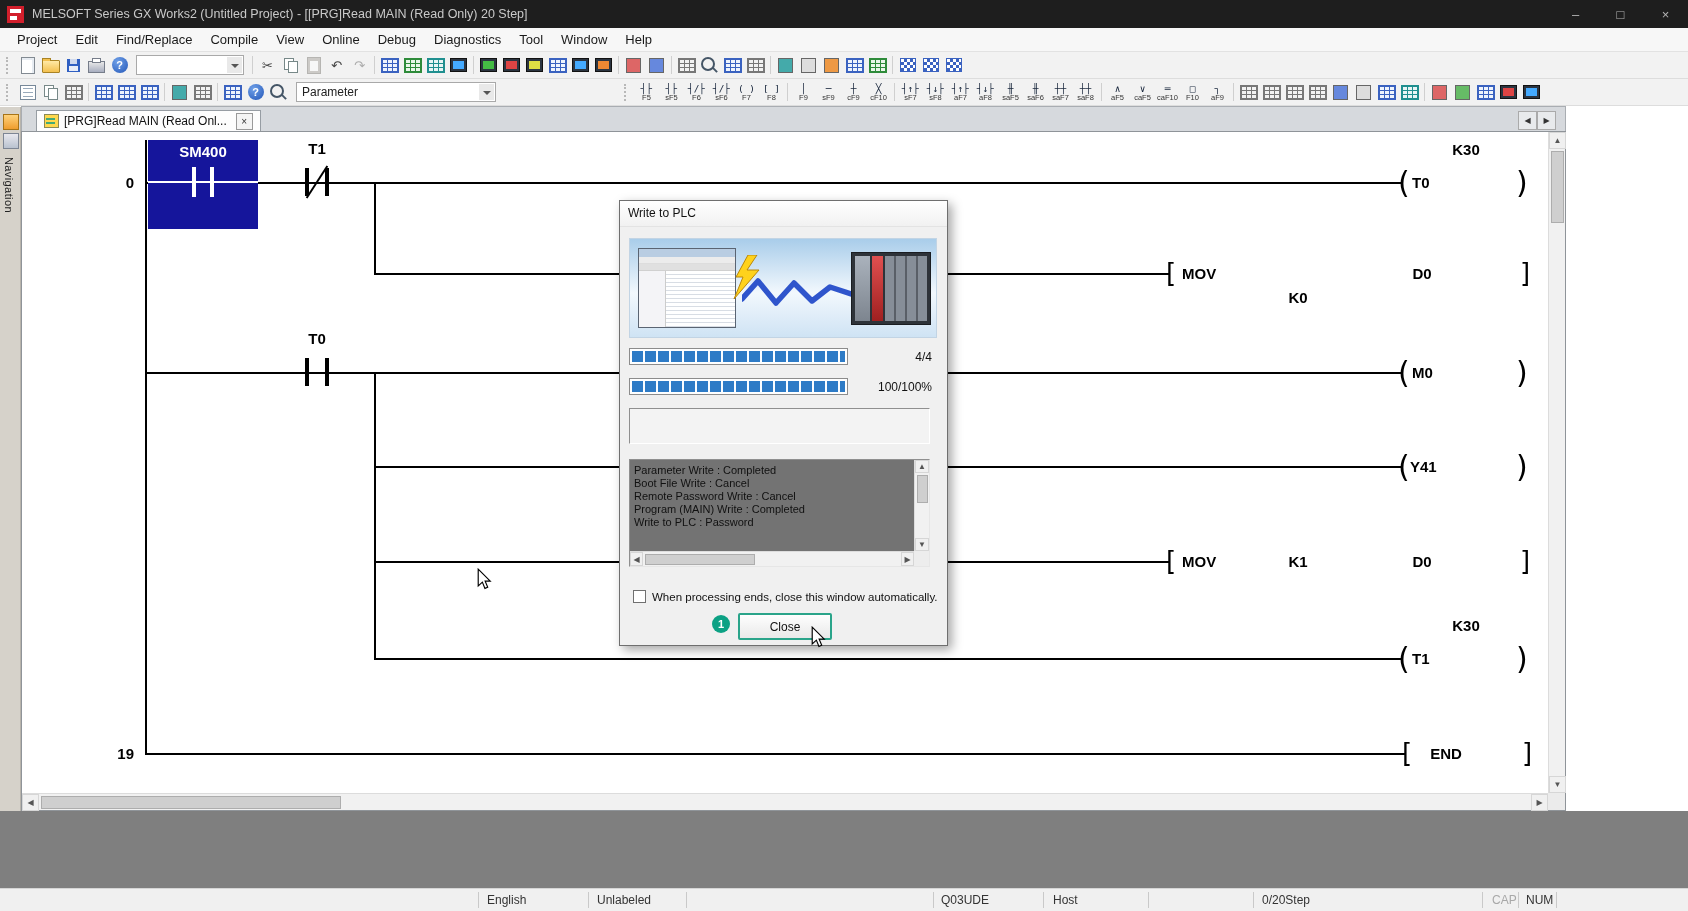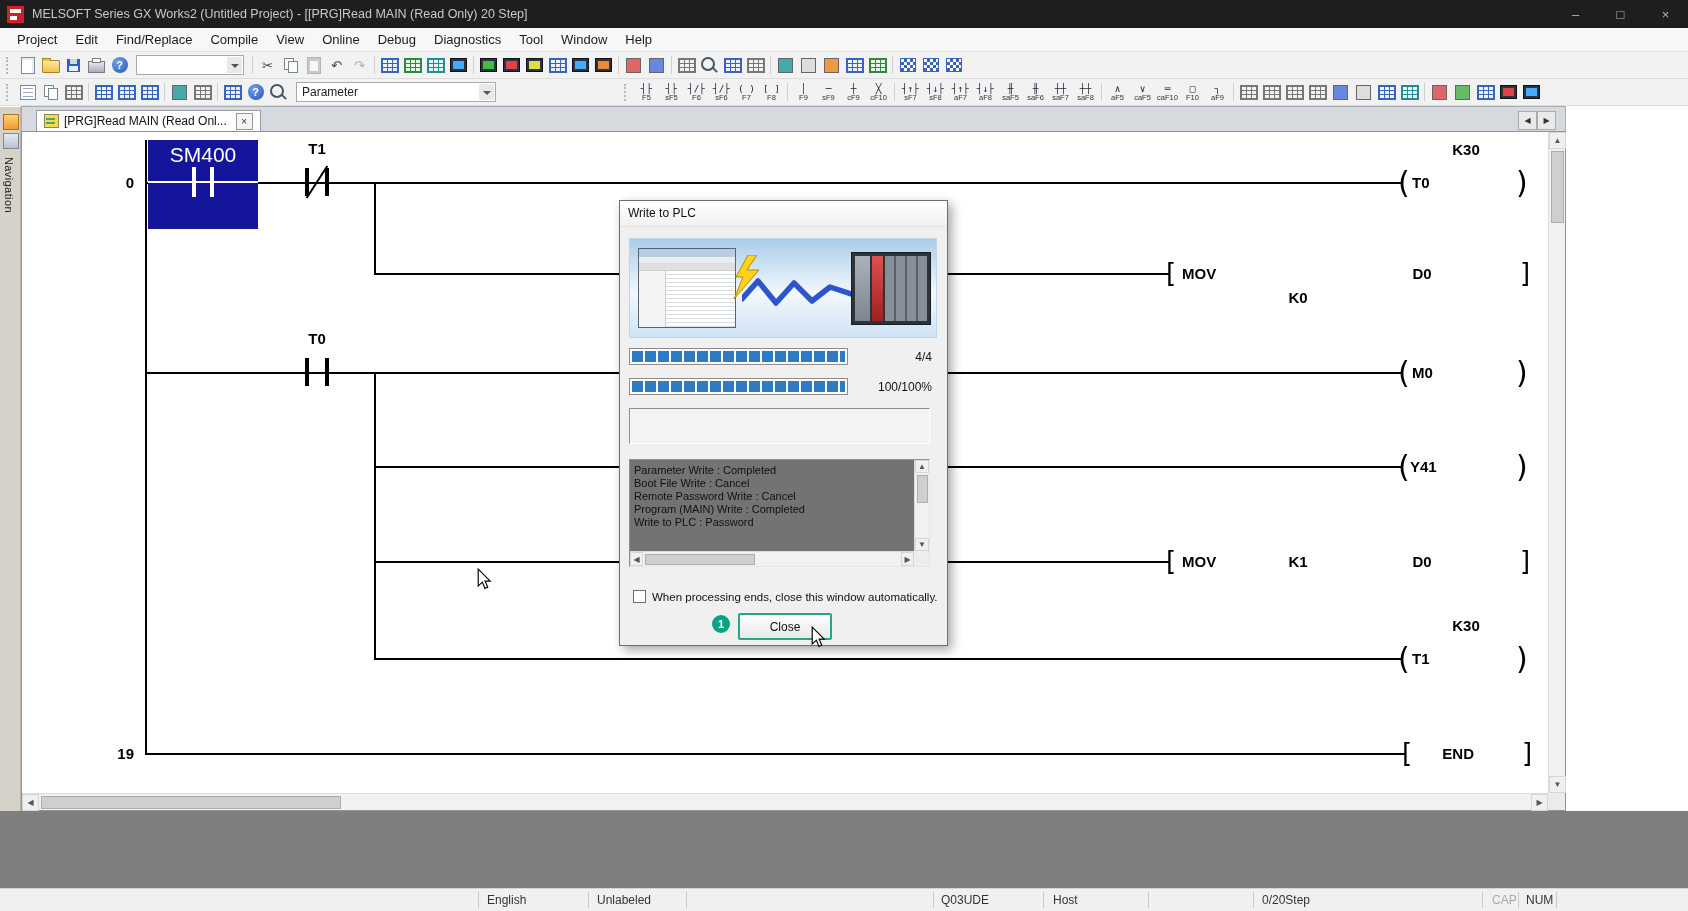--- a/index.html
+++ b/index.html
@@ -85,21 +85,21 @@
   
   .hline{position:absolute;height:2px;background:#000;}
   .vline{position:absolute;width:2px;background:#000;}
   .cbar{position:absolute;width:4px;height:28px;background:#000;}
   .slash{position:absolute;width:38px;height:2px;background:#000;transform:rotate(-57deg);}
   .lad-label{position:absolute;font-weight:bold;font-size:15px;color:#000;text-align:center;}
   .rung-num{position:absolute;font-weight:bold;font-size:15px;color:#000;text-align:right;width:42px;}
   .paren{position:absolute;font-size:30px;line-height:36px;color:#000;font-family:"DejaVu Sans",sans-serif;}
   .bracket{position:absolute;font-size:26px;line-height:31px;color:#000;font-family:"DejaVu Sans",sans-serif;}
   .sm400-box{position:absolute;left:126px;top:8px;width:110px;height:89px;background:#15159b;}
-  .sm400-label{position:absolute;left:0;right:0;top:3px;text-align:center;color:#fff;font-size:21px;font-weight:normal;}
+  .sm400-label{position:absolute;left:0;right:0;top:3px;text-align:center;color:#fff;font-size:15px;font-weight:bold;}
   .wline{position:absolute;height:2px;background:#fff;}
   .wbar{position:absolute;width:4px;height:30px;background:#fff;}
 
   
   .mdi-gap{position:absolute;left:0;top:811px;width:1688px;height:77px;background:#7f7f7f;}
   .statusbar{position:absolute;left:0;top:888px;width:1688px;height:23px;background:#f0f0f0;border-top:1px solid #d5d5d5;font-size:12px;color:#333;box-sizing:border-box;}
   .sfield{position:absolute;top:4px;}
   .ssep{position:absolute;top:3px;width:1px;height:16px;background:#c9c9c9;}
   .sgray{color:#a8a8a8;}
 
@@ -531,21 +531,21 @@
 
       <div class="hline" style="left:352px;top:526px;width:1029px;"></div>
       <div class="lad-label" style="left:1414px;top:485px;width:60px;">K30</div>
       <span class="paren" style="left:1376px;top:509px;">(</span>
       <div class="lad-label" style="left:1390px;top:518px;width:44px;text-align:left;">T1</div>
       <span class="paren" style="left:1494px;top:509px;">)</span>
 
       <div class="rung-num" style="left:70px;top:613px;">19</div>
       <div class="hline" style="left:123px;top:621px;width:1261px;"></div>
       <span class="bracket" style="left:1380px;top:606px;">[</span>
-      <div class="lad-label" style="left:1396px;top:613px;width:56px;text-align:right;">END</div>
+      <div class="lad-label" style="left:1396px;top:613px;width:56px;text-align:center;">END</div>
       <span class="bracket" style="left:1500px;top:606px;">]</span>
     </div>
 
     <div class="vscroll">
       <div class="sar" style="left:0;top:0;width:17px;height:17px;">▲</div>
       <div class="thumb" style="left:2px;top:19px;width:13px;height:72px;"></div>
       <div class="sar" style="left:0;bottom:0;width:17px;height:17px;">▼</div>
     </div>
     <div class="hscroll">
       <div class="sar" style="left:0;top:0;width:17px;height:17px;">◀</div>

